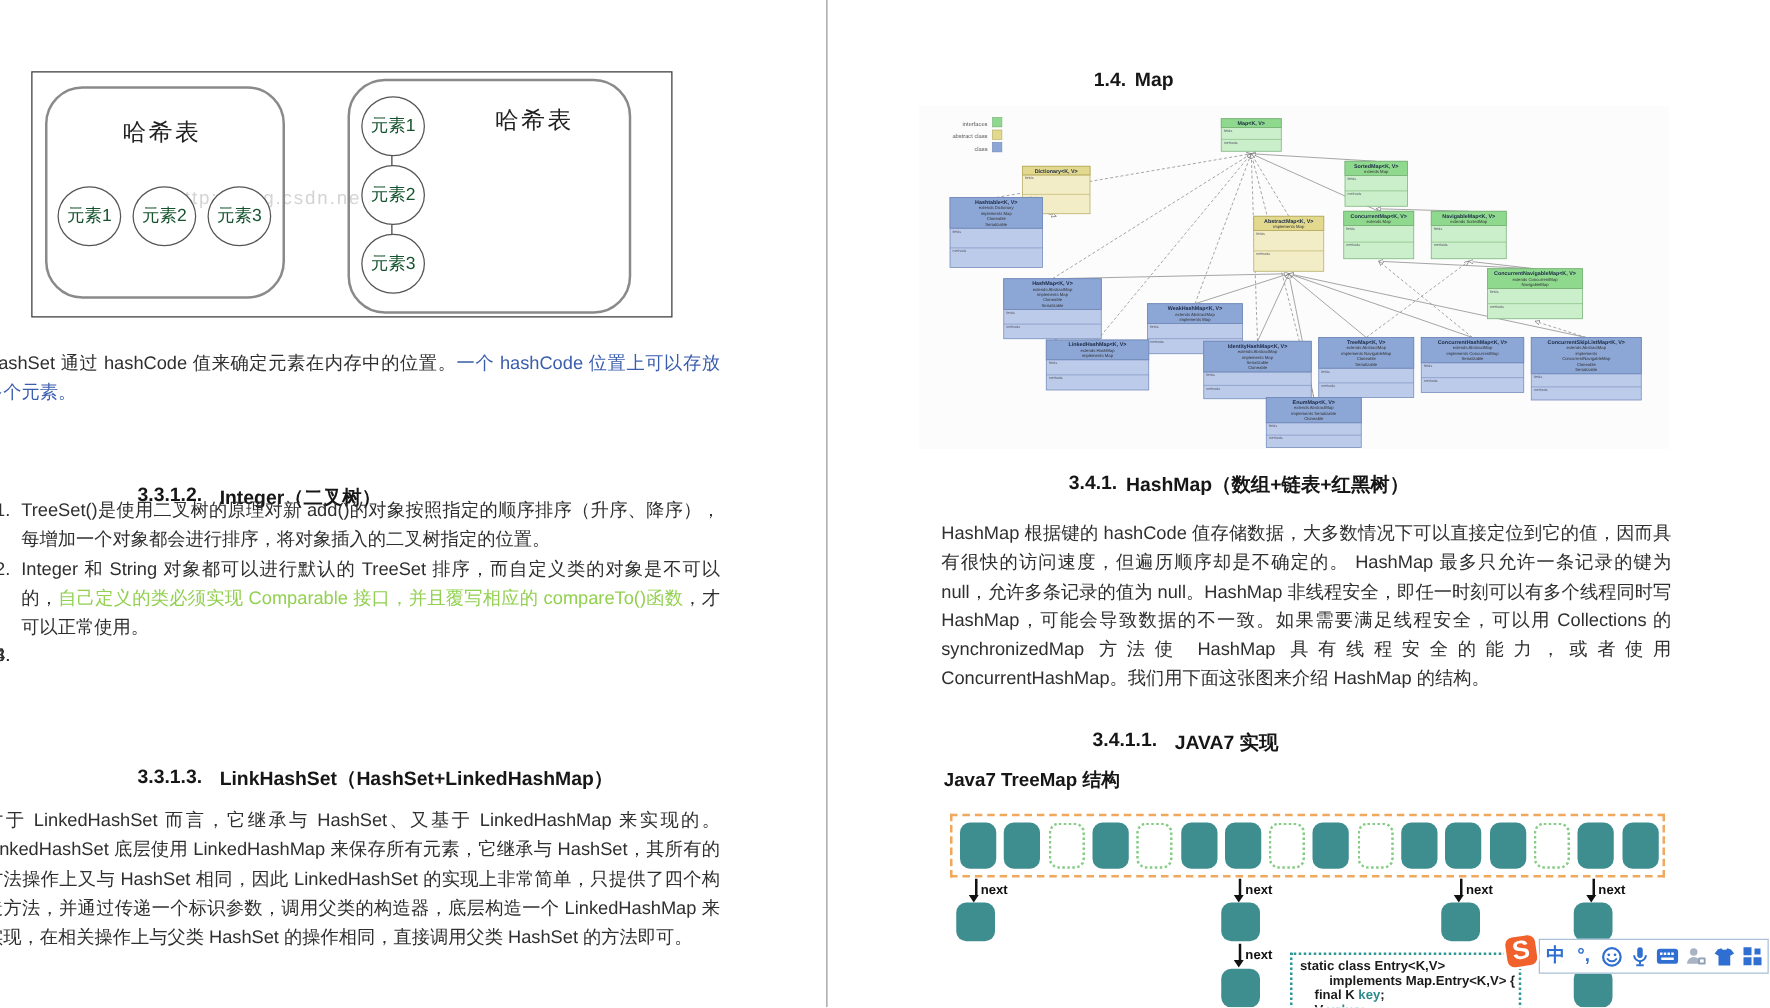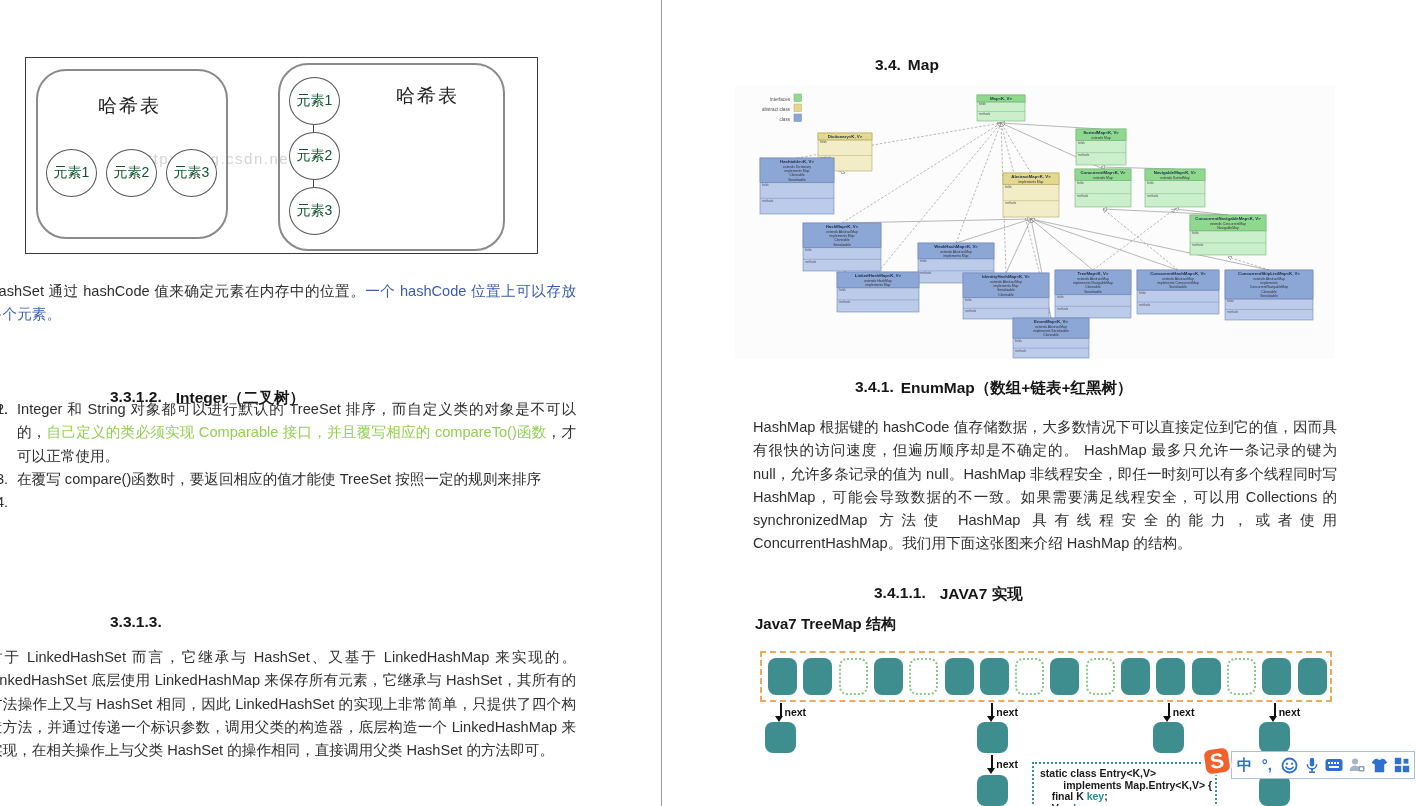--- a/index.html
+++ b/index.html
@@ -90,37 +90,38 @@
     </div>
 
     <div class="para" style="left:-12px;top:280px;width:588px;"><span class="t-dark">HashSet 通过 hashCode 值来确定元素在内存中的位置。</span><span class="t-blue">一个 hashCode 位置上可以存放多个元素。</span></div>
 
     <div class="doc-h" style="left:110px;top:354px;margin-top:34px;">
       <span class="h-num">3.3.1.2.</span>
       <span>Integer（二叉树）</span>
     </div>
 
     <div class="doc-list" style="left:-12px;top:398px;width:588px;" id="treeset-list">
-        <div class="doc-li"><span class="li-num">1.</span></div>
+        <div class="doc-li"><span class="li-num">1.</span><span class="t-dark">TreeSet()是使用二叉树的原理对新 add()的对象按照指定的顺序排序（升序、降序），每增加一个对象都会进行排序，将对象插入的二叉树指定的位置。</span></div>
         <div class="doc-li"><span class="li-num">2.</span><span class="t-dark">Integer 和 String 对象都可以进行默认的 TreeSet 排序，而自定义类的对象是不可以的，</span><span class="t-green">自己定义的类必须实现 Comparable 接口，并且覆写相应的 compareTo()函数</span><span class="t-dark">，才可以正常使用。</span></div>
-        <div class="doc-li"><span class="li-num">3.</span><span class="t-dark">在覆写 compare()函数时，要返回相应的值才能使 TreeSet 按照一定的规则来排序</span></div>
+        <div class="doc-li"><span class="li-num">3.</span></div>
         <div class="doc-li"><span class="li-num">4.</span></div>
       </div>
 
     <div class="doc-h" style="left:110px;top:613px;">
       <span class="h-num">3.3.1.3.</span>
+      <span>LinkHashSet（HashSet+LinkedHashMap）</span>
     </div>
 
     <div class="para" style="left:-12px;top:646px;width:588px;">对于 LinkedHashSet 而言，它继承与 HashSet、又基于 LinkedHashMap 来实现的。LinkedHashSet 底层使用 LinkedHashMap 来保存所有元素，它继承与 HashSet，其所有的方法操作上又与 HashSet 相同，因此 LinkedHashSet 的实现上非常简单，只提供了四个构造方法，并通过传递一个标识参数，调用父类的构造器，底层构造一个 LinkedHashMap 来实现，在相关操作上与父类 HashSet 的操作相同，直接调用父类 HashSet 的方法即可。</div>
   </div>
 
   <div>
 
     <div class="doc-h tight" style="left:875px;top:56px;">
-      <span class="h-num">3.4.</span>
+      <span class="h-num">1.4.</span>
       <span>Map</span>
     </div>
 
     <div class="uml-wrap">
       <svg id="uml-svg" width="600" height="274" viewBox="0 0 600 274" xmlns="http://www.w3.org/2000/svg">
           <defs>
             <marker id="gen" markerWidth="7" markerHeight="7" refX="6" refY="3" orient="auto">
               <path d="M0,0 L6,3 L0,6 Z" fill="#ffffff" stroke="#777" stroke-width="0.9"></path>
             </marker>
           </defs>
@@ -333,21 +334,21 @@
           <rect x="59" y="9" width="7.5" height="7.5" fill="#8fd98f" stroke="#76b176" stroke-width="0.5"></rect>
           <text x="55" y="25.5" text-anchor="end" font-size="4.6" fill="#555">abstract class</text>
           <rect x="59" y="19" width="7.5" height="7.5" fill="#e2d88e" stroke="#b5aa5f" stroke-width="0.5"></rect>
           <text x="55" y="35.5" text-anchor="end" font-size="4.6" fill="#555">class</text>
           <rect x="59" y="29" width="7.5" height="7.5" fill="#8ca6d5" stroke="#7088b8" stroke-width="0.5"></rect>
         </svg>
     </div>
 
     <div class="doc-h tight" style="left:855px;top:378px;">
       <span class="h-num">3.4.1.</span>
-      <span>EnumMap（数组+链表+红黑树）</span>
+      <span>HashMap（数组+链表+红黑树）</span>
     </div>
 
     <div class="para" style="left:753px;top:416px;width:584px;">HashMap 根据键的 hashCode 值存储数据，大多数情况下可以直接定位到它的值，因而具有很快的访问速度，但遍历顺序却是不确定的。 HashMap 最多只允许一条记录的键为 null，允许多条记录的值为 null。HashMap 非线程安全，即任一时刻可以有多个线程同时写 HashMap，可能会导致数据的不一致。如果需要满足线程安全，可以用 Collections 的 synchronizedMap 方法使 HashMap 具有线程安全的能力，或者使用 ConcurrentHashMap。我们用下面这张图来介绍 HashMap 的结构。</div>
 
     <div class="doc-h" style="left:874px;top:584px;">
       <span class="h-num">3.4.1.1.</span>
       <span>JAVA7 实现</span>
     </div>
 
     <div class="sub-label" style="left:755px;top:615px;">Java7 TreeMap 结构</div>

